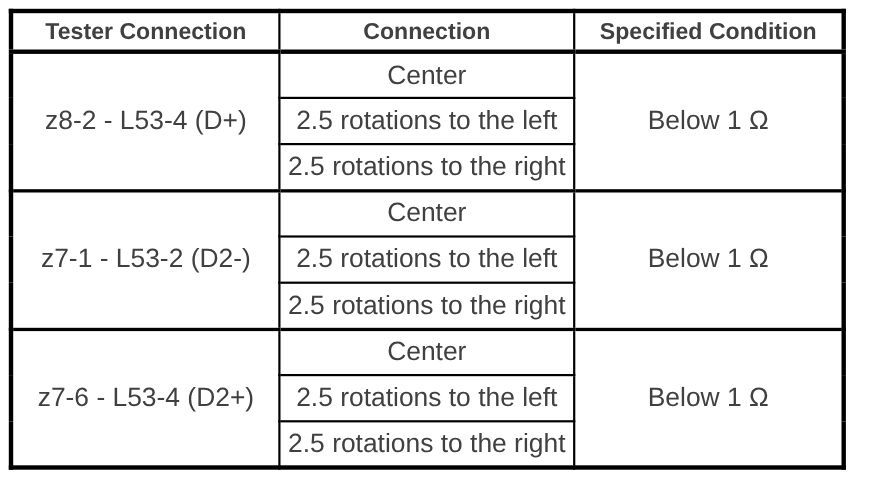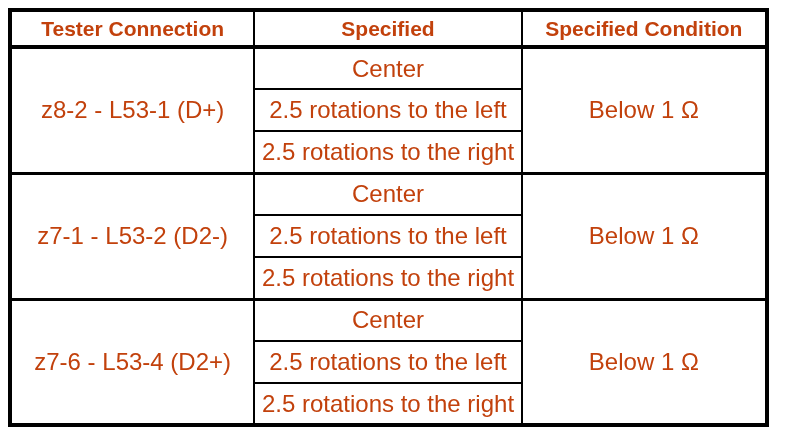--- a/index.html
+++ b/index.html
@@ -21,21 +21,21 @@
     background: #ffffff;
   }
   col.c1 { width: 243px; }
   col.c2 { width: 266px; }
   col.c3 { width: 244px; }
   th, td {
     border: 2px solid #000000;
     text-align: center;
     vertical-align: middle;
     background: #ffffff;
-    color: #c2410c;
+    color: #404040;
     padding: 0 2px;
     overflow: hidden;
     white-space: nowrap;
   }
   th {
     font-size: 21px;
     font-weight: bold;
     height: 37px;
     border-bottom: 4px solid #000000;
   }
@@ -53,28 +53,28 @@
 
 <table class="spec-table">
   <colgroup>
     <col class="c1">
     <col class="c2">
     <col class="c3">
   </colgroup>
   <thead>
     <tr>
       <th>Tester Connection</th>
-      <th>Specified</th>
+      <th>Connection</th>
       <th>Specified Condition</th>
     </tr>
   </thead>
   <tbody>
 
     <tr class="group-start">
-      <td rowspan="3">z8-2 - L53-1 (D+)</td>
+      <td rowspan="3">z8-2 - L53-4 (D+)</td>
       <td>Center</td>
       <td rowspan="3">Below 1 Ω</td>
     </tr>
     <tr>
       <td>2.5 rotations to the left</td>
     </tr>
     <tr>
       <td>2.5 rotations to the right</td>
     </tr>
 

